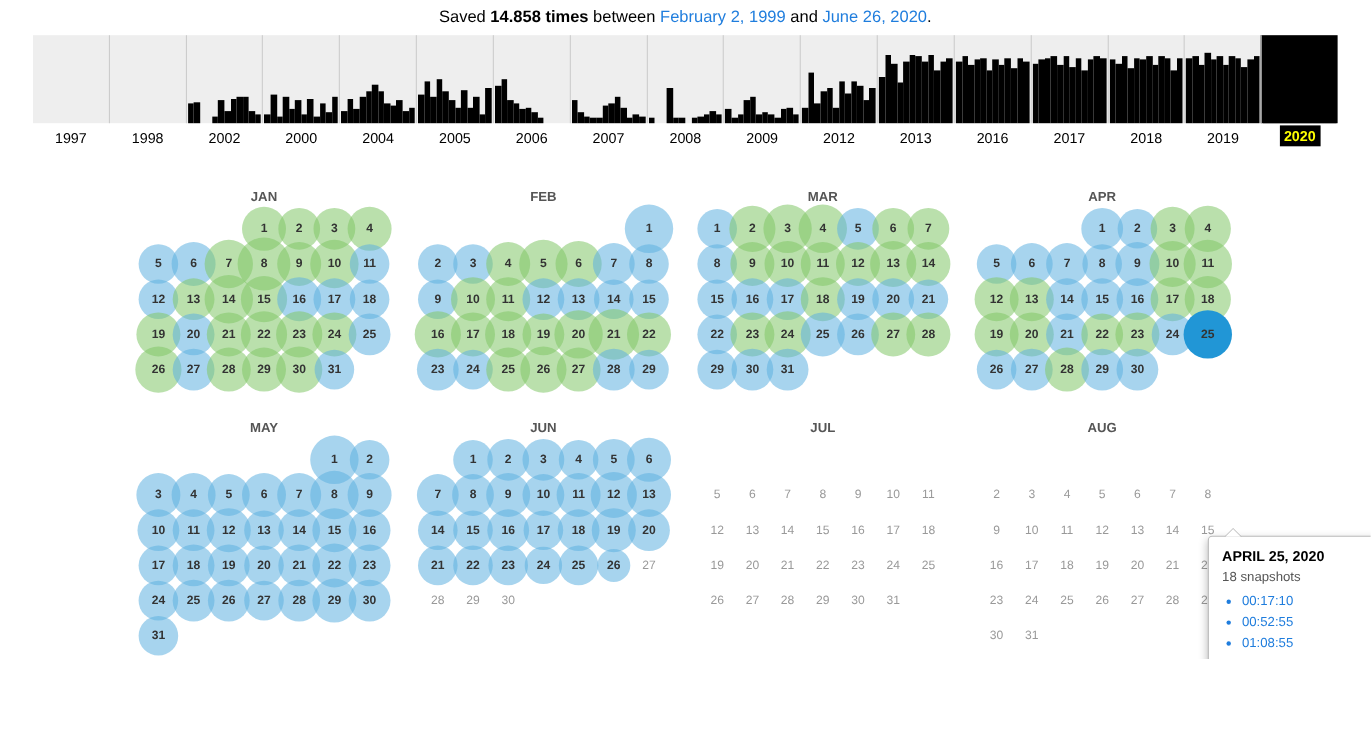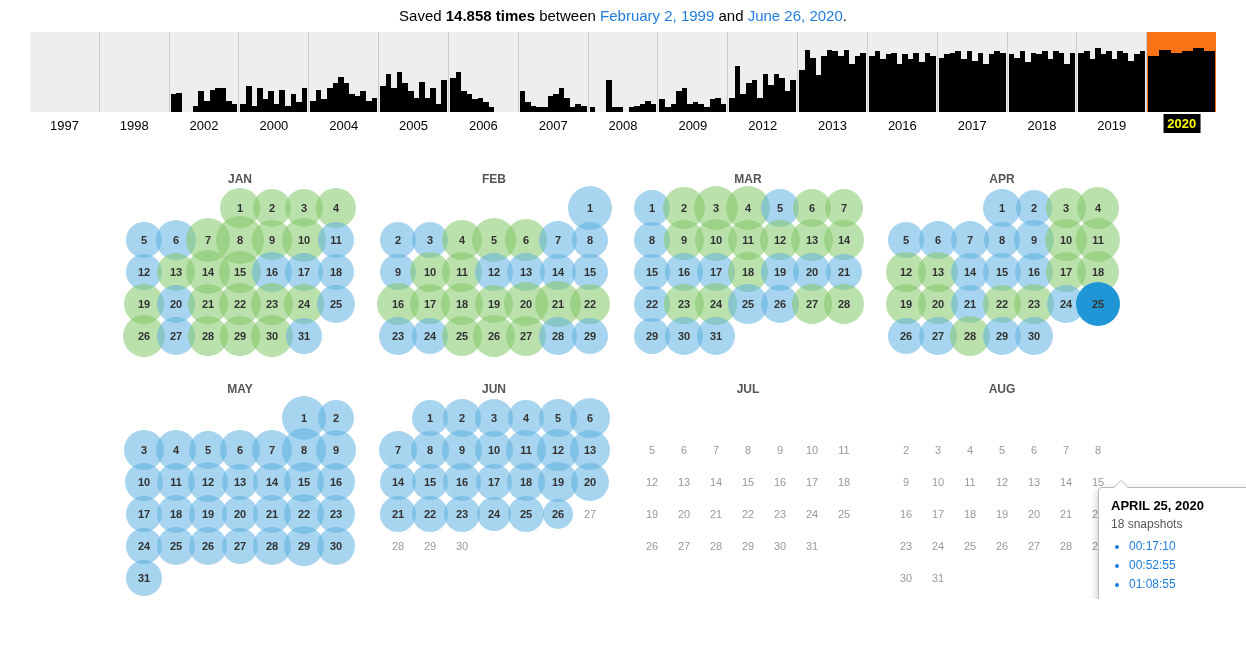--- a/index.html
+++ b/index.html
@@ -3,21 +3,21 @@
 <meta charset="utf-8">
 <style>
   body{margin:0;font-family:Helvetica,Arial,sans-serif;font-size:12px;color:#000;background:#fff;width:1246px}
   .wrap{padding:5px 30px}
   .summary{text-align:center;font-size:15px;margin:2px 0 8px}
   .summary b{font-weight:bold}
   .summary a{color:#1f7ddd;text-decoration:none}
   .spark{display:flex;border:0;background:#eee;height:80px;width:1186px;margin:0 auto;position:relative}
   .yr{flex:1;border-left:1px solid #ccc;position:relative;cursor:pointer}
   .yr:first-child{border-left:none}
-  .yr.sel{background:#f97316}
+  .yr.sel{background:#000000}
   .bars{position:absolute;left:1px;right:1px;bottom:0;height:80px;display:flex;align-items:flex-end}
   .bars span{flex:1;background:#000;margin-right:0}
   .yr .lbl{position:absolute;top:86px;left:50%;transform:translateX(-50%);font-size:13px;font-family:Helvetica,Arial,sans-serif}
   .yr.sel .lbl{background:#000;color:#ffff00;font-weight:bold;padding:2px 4px;top:82px}
   .months{width:990px;margin:60px auto 0;display:flex;flex-wrap:wrap;gap:30px 30px;position:relative}
   .month{width:224px;position:relative}
   .month h4{text-align:center;margin:0 0 6px;font-size:12px;font-weight:bold;color:#555}
   .grid{display:grid;grid-template-columns:repeat(7,32px);grid-auto-rows:32px;position:relative}
   .day{position:relative;width:32px;height:32px;display:flex;align-items:center;justify-content:center;font-size:11px;font-weight:bold;color:#333;cursor:pointer}
   .day .c{position:absolute;border-radius:50%;z-index:0}

